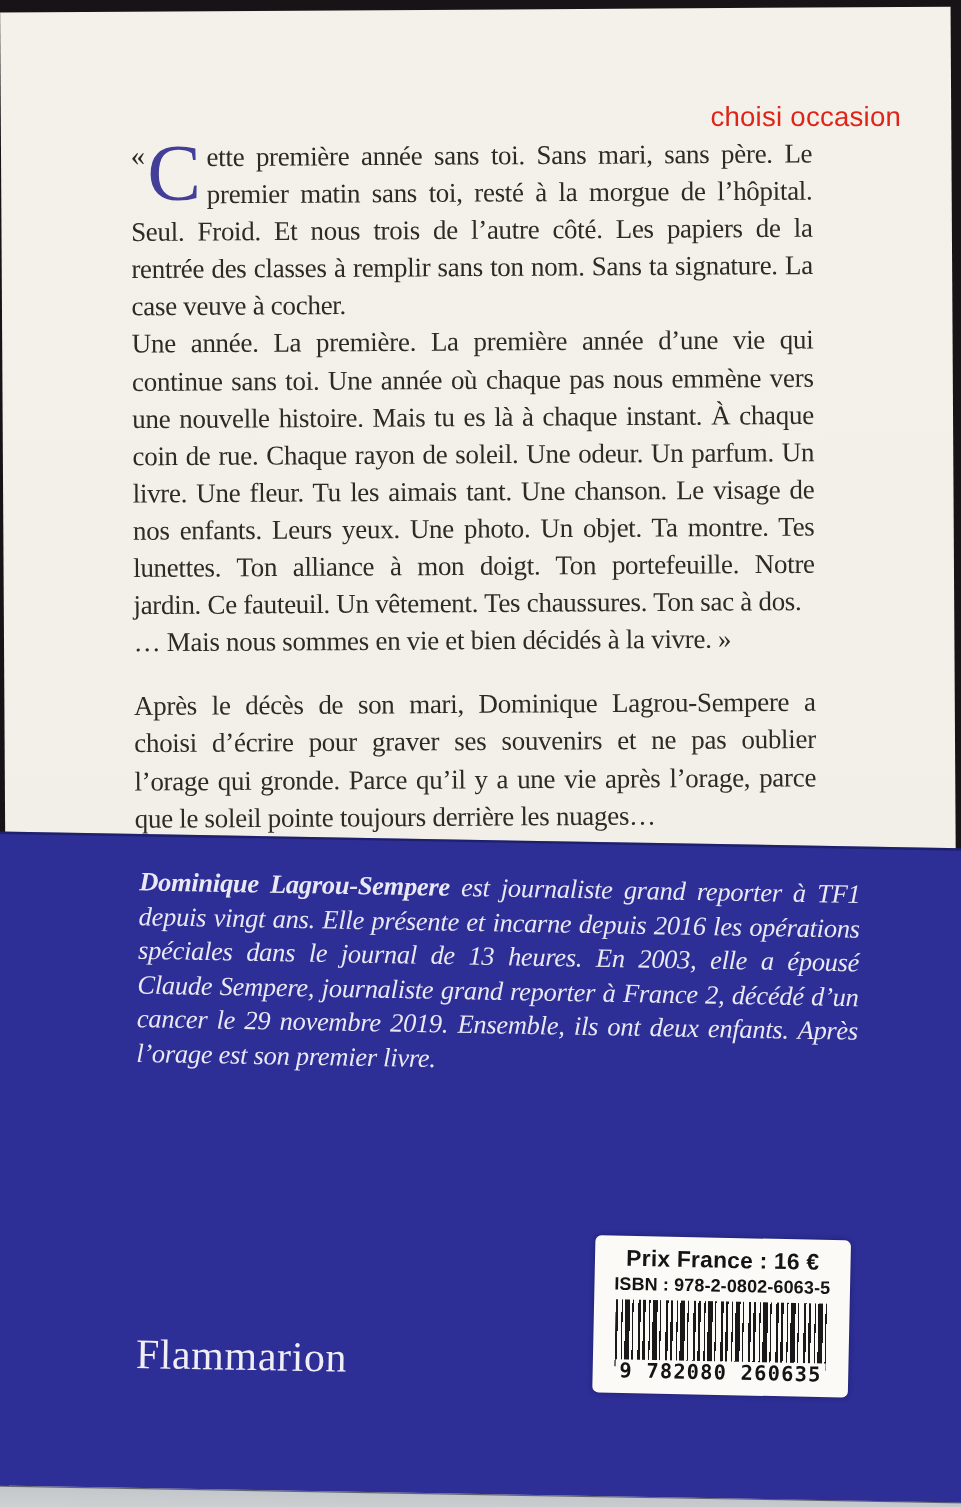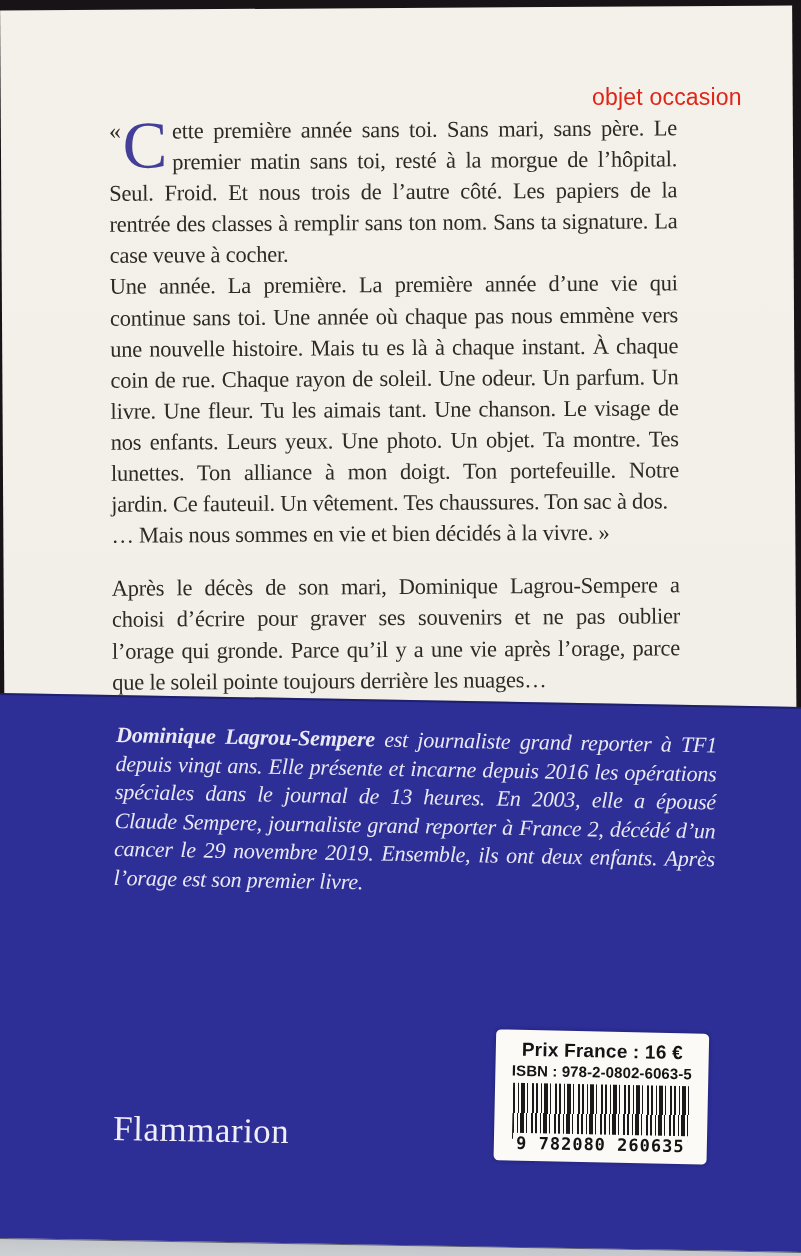--- a/index.html
+++ b/index.html
@@ -163,21 +163,21 @@
             <span class="oq">«</span>
             <span class="dc">C</span>
           </span><span>ette première année sans toi. Sans mari, sans père. Le premier matin sans toi, resté à la morgue de l’hôpital. Seul. Froid. Et nous trois de l’autre côté. Les papiers de la rentrée des classes à remplir sans ton nom. Sans ta signature. La case veuve à cocher.</span>
       </p>
       <p>Une année. La première. La première année d’une vie qui continue sans toi. Une année où chaque pas nous emmène vers une nouvelle histoire. Mais tu es là à chaque instant. À chaque coin de rue. Chaque rayon de soleil. Une odeur. Un parfum. Un livre. Une fleur. Tu les aimais tant. Une chanson. Le visage de nos enfants. Leurs yeux. Une photo. Un objet. Ta montre. Tes lunettes. Ton alliance à mon doigt. Ton portefeuille. Notre jardin. Ce fauteuil. Un vêtement. Tes chaussures. Ton sac à dos.</p>
       <p>… Mais nous sommes en vie et bien décidés à la vivre. »</p>
       <p class="synopsis">Après le décès de son mari, Dominique Lagrou-Sempere a choisi d’écrire pour graver ses souvenirs et ne pas oublier l’orage qui gronde. Parce qu’il y a une vie après l’orage, parce que le soleil pointe toujours derrière les nuages…</p>
     </div>
   </div>
 
-  <div class="overlay-label">objet occasion</div>
+  <div class="overlay-label">choisi occasion</div>
 
   <div class="page-edge"></div>
 
   <div class="band">
     <p class="bio">
       <span class="author">Dominique Lagrou-Sempere</span><span> est journaliste grand reporter à TF1 depuis vingt ans. Elle présente et incarne depuis 2016 les opérations spéciales dans le journal de 13 heures. En 2003, elle a épousé Claude Sempere, journaliste grand reporter à France 2, décédé d’un cancer le 29 novembre 2019. Ensemble, ils ont deux enfants. </span><span>Après l’orage</span><span> est son premier livre.</span>
     </p>
 
     <div class="label">
       <div class="price">Prix France : 16 €</div>

